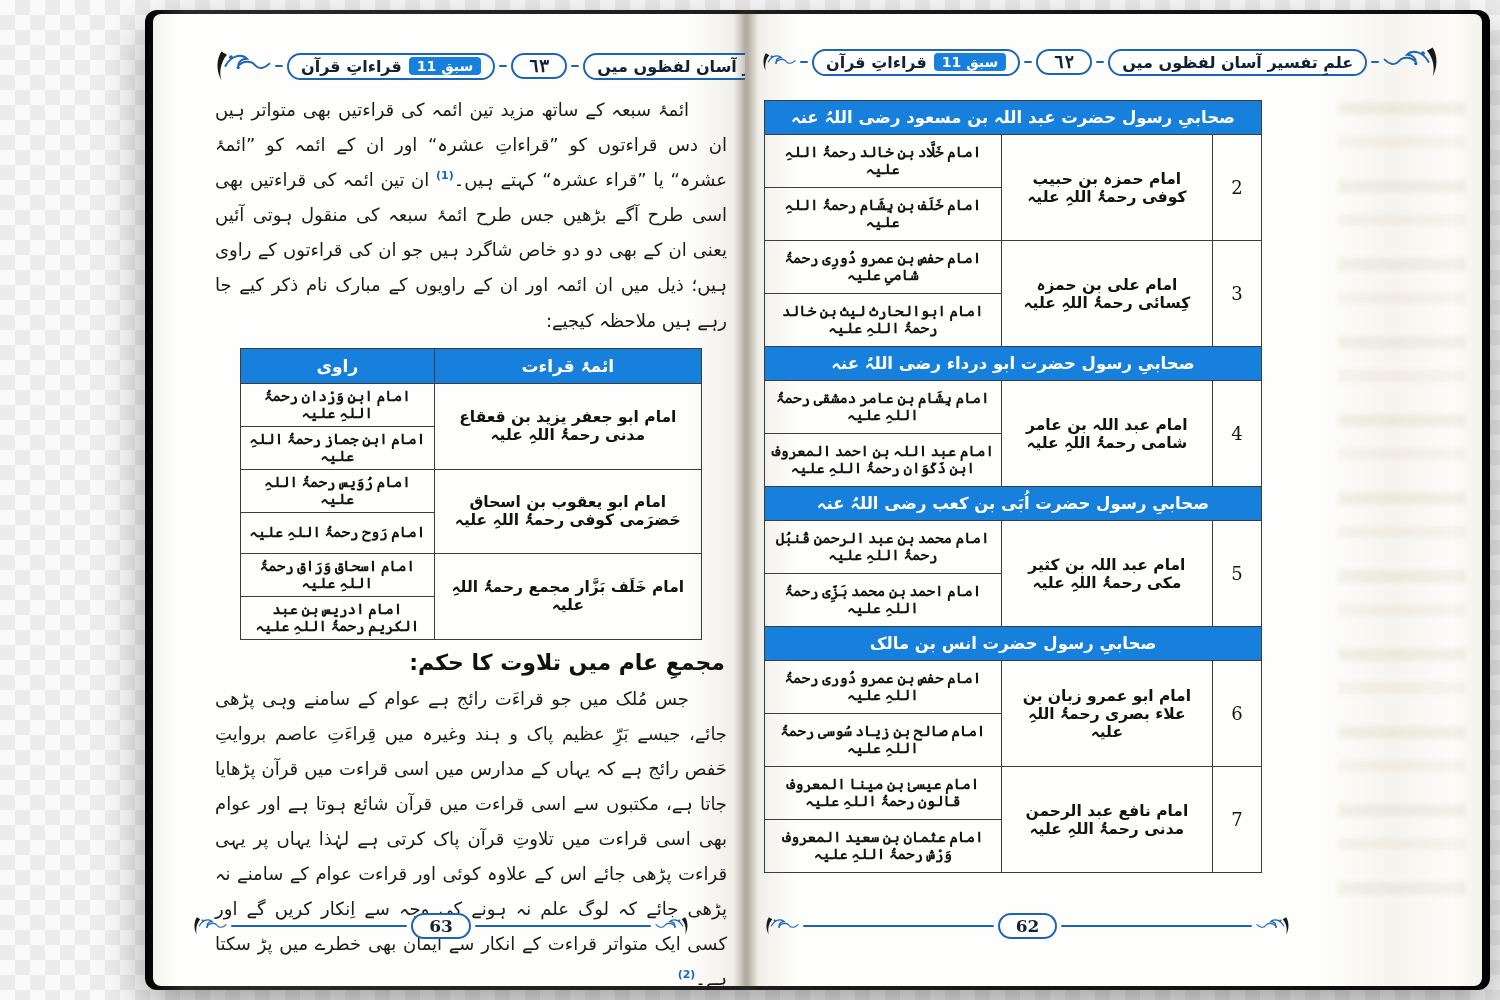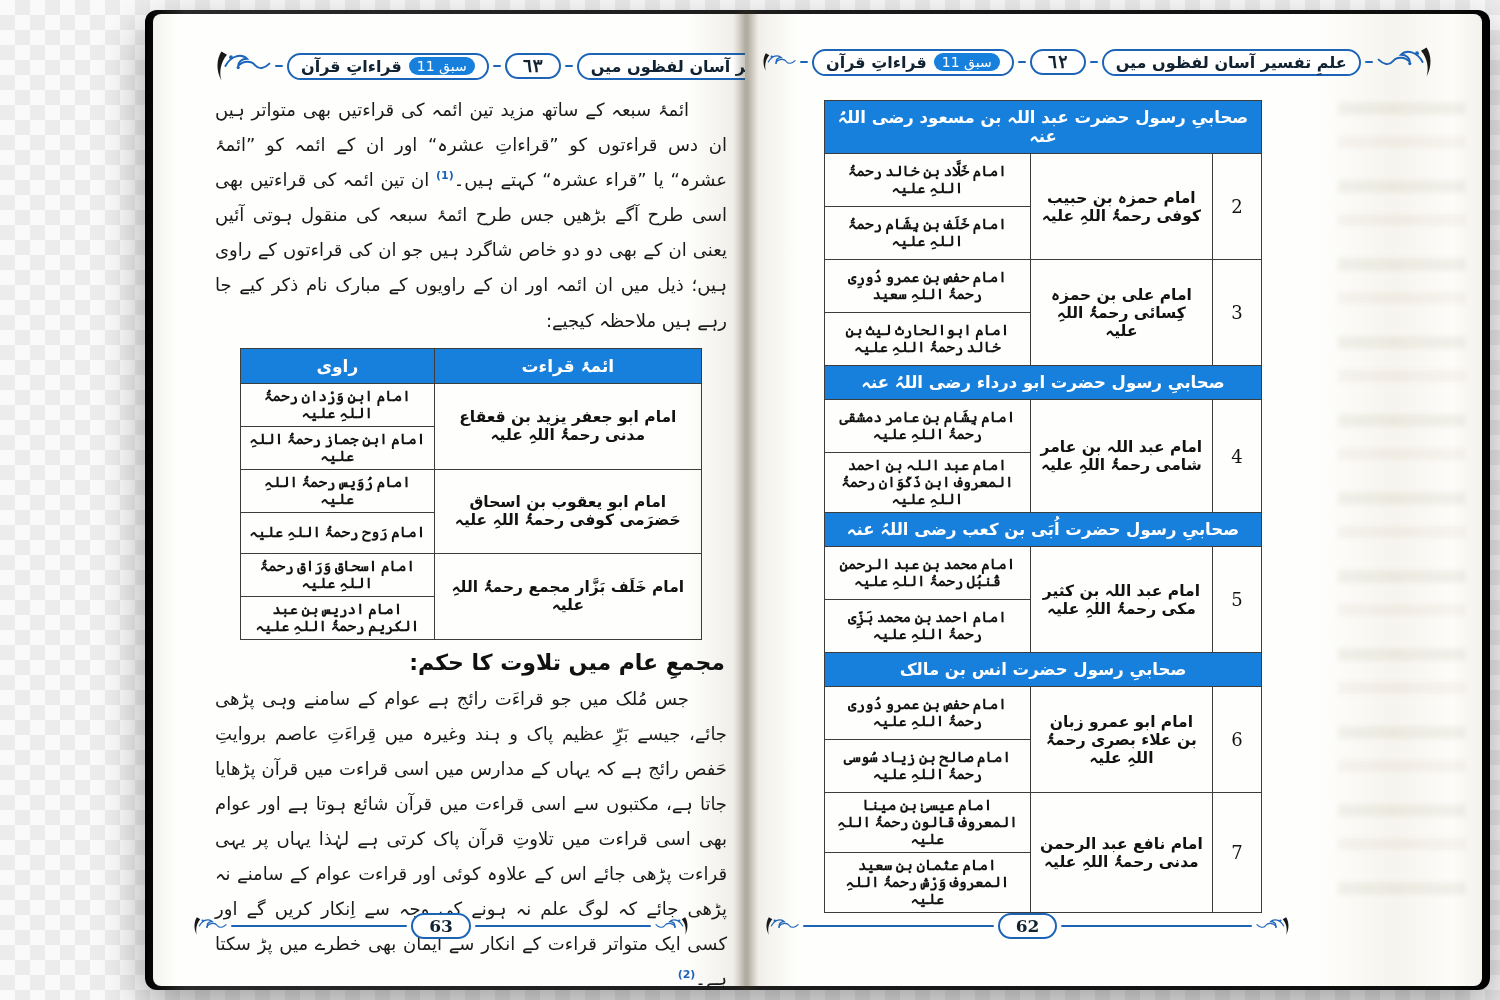--- a/index.html
+++ b/index.html
@@ -32,37 +32,37 @@
   }
   
   .content{position:absolute;direction:rtl;color:#1b1b1b;}
   .content-left{left:62px;top:26px;width:512px;}
   .content-right{left:17px;top:22px;width:500px;}
 
   
   .ornament-row{display:flex;align-items:center;gap:4px;direction:ltr;height:52px;}
   .orn-line{flex:1;height:2px;background:#1c64b8;border-radius:2px;min-width:8px;}
   .pill{border:2px solid #1c64b8;border-radius:20px;background:#fff;padding:2px 12px;font-weight:bold;font-size:16px;color:#123;white-space:nowrap;direction:rtl;display:flex;align-items:center;gap:7px;}
-  .pill .badge{background:#1780dd;color:#fff;border-radius:9px;padding:1px 8px;font-size:14px;font-weight:normal;direction:rtl;}
+  .pill .badge{background:#1780dd;color:#fff;border-radius:4px;padding:1px 8px;font-size:14px;font-weight:bold;direction:rtl;}
   .oval{border:2px solid #1c64b8;border-radius:18px;background:#fff;padding:1px 16px;font-weight:bold;font-size:17px;color:#123;font-family:"DejaVu Serif",serif;}
   .flourish{width:56px;height:40px;flex:0 0 auto;}
   .flourish.small{width:34px;height:28px;}
   .flip{transform:scaleX(-1);}
   .footer-row{position:absolute;bottom:34px;left:40px;right:56px;}
 
   
   .h-main{font-size:22px;font-weight:bold;margin:10px 2px 6px;color:#111;}
   .para{font-size:18px;line-height:1.95;text-align:justify;text-align-last:right;}
   .para .indent{display:inline-block;width:38px;}
   sup.fn-ref{color:#1c64b8;font-size:11px;font-weight:bold;}
 
   
   table{border-collapse:collapse;direction:rtl;}
   .ltable{width:462px;margin:10px auto 4px;}
-  .rtable{width:438px;margin-top:12px;}
+  .rtable{width:498px;margin-top:12px;}
   td{border:1.6px solid #3c3c3c;font-weight:bold;color:#131313;}
   .sec-cell{background:#1780dd;color:#fff;text-align:center;font-size:16.5px;padding:7px 4px;}
   .head-cell{background:#1780dd;color:#fff;text-align:center;font-size:17px;padding:7px 4px;}
   .imam-cell{text-align:center;font-size:15.5px;padding:16px 8px;}
   .ravi-cell{text-align:center;font-size:14.5px;padding:4px 6px;height:44px;font-family:Liberation Serif, serif;}
   .ltable .ravi-cell{height:32px;}
   .num-cell{text-align:center;font-size:18px;width:46px;font-family:"DejaVu Serif",serif;font-weight:normal;}
   .ltable .imam-col{width:58%;}
 </style>
 </head>
@@ -189,21 +189,21 @@
                 <td class="num-cell" rowspan="2">2</td>
                 <td class="imam-cell" rowspan="2">امام حمزہ بن حبیب کوفی رحمۃُ اللہِ علیہ</td>
                 <td class="ravi-cell">امام خَلَّاد بن خالد رحمۃُ اللہِ علیہ</td>
               </tr>
               <tr>
                 <td class="ravi-cell">امام خَلَف بن ہِشَام رحمۃُ اللہِ علیہ</td>
               </tr>
               <tr>
                 <td class="num-cell" rowspan="2">3</td>
                 <td class="imam-cell" rowspan="2">امام علی بن حمزہ کِسائی رحمۃُ اللہِ علیہ</td>
-                <td class="ravi-cell">امام حفص بن عمرو دُورِی رحمۃُ اللہِ سعید</td>
+                <td class="ravi-cell">امام حفص بن عمرو دُورِی رحمۃُ شامیِ علیہ</td>
               </tr>
               <tr>
                 <td class="ravi-cell">امام ابوالحارث لیث بن خالد رحمۃُ اللہِ علیہ</td>
               </tr>
               <tr>
                 <td class="sec-cell" colspan="3">صحابیِ رسول حضرت ابو درداء رضی اللہُ عنہ</td>
               </tr>
               <tr>
                 <td class="num-cell" rowspan="2">4</td>
                 <td class="imam-cell" rowspan="2">امام عبد اللہ بن عامر شامی رحمۃُ اللہِ علیہ</td>

